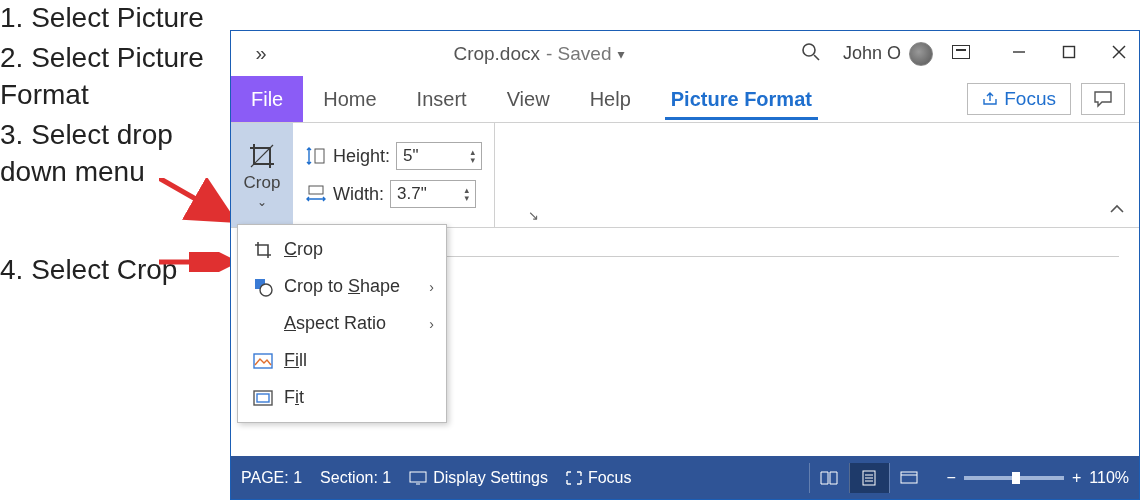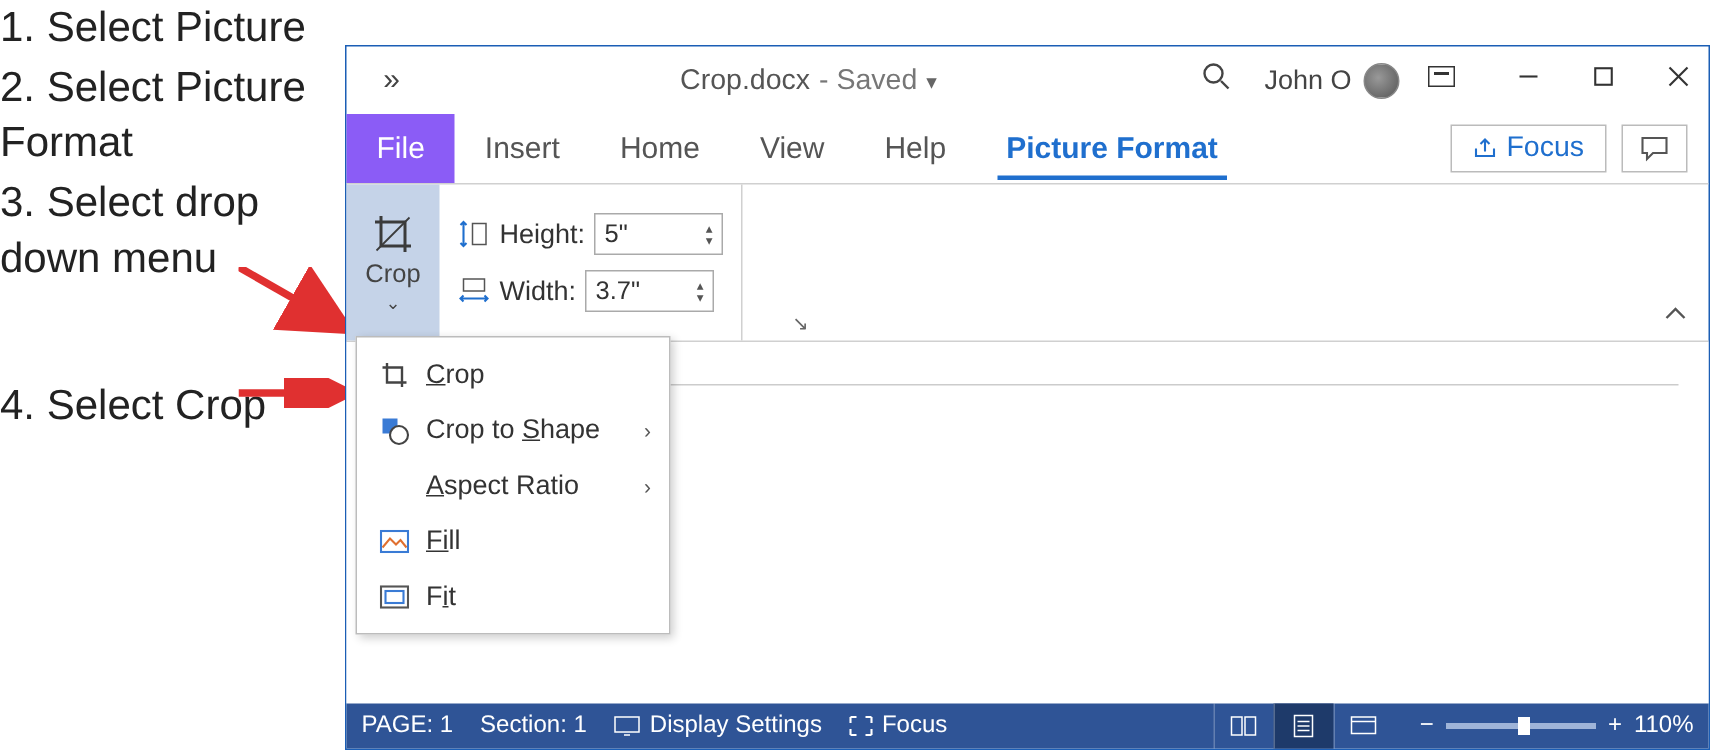--- a/index.html
+++ b/index.html
@@ -39,21 +39,21 @@
   .spin { display:flex; flex-direction:column; line-height:8px; font-size:9px; color:#555; }
   .dlaunch { position:absolute; right:600px; bottom:4px; font-size:13px; color:#666; }
   .collapse { position:absolute; right:14px; bottom:10px; font-size:14px; color:#555; cursor:pointer; }
   .doc-area { position:relative; height: calc(100% - 45px - 46px - 106px - 30px); background:#fff; }
   .doc-area::before { content:""; position:absolute; left:28px; right:20px; top:28px; height:1px; background:#ccc; }
   .dropdown { position:absolute; left:6px; top:-4px; width:210px; background:#fff; border:1px solid #bcbcbc; box-shadow:2px 2px 6px rgba(0,0,0,0.2); padding:6px 0; z-index:5; }
   .dd-item { display:flex; align-items:center; gap:10px; padding:8px 14px; font-size:18px; color:#333; cursor:pointer; position:relative; }
   .dd-item .u { text-decoration: underline; }
   .dd-item .arrow-r { position:absolute; right:12px; color:#555; font-size:14px; }
   .dd-icon { width:22px; height:20px; display:inline-flex; align-items:center; justify-content:center; }
-  .statusbar { position:absolute; left:0; right:0; bottom:0; height:30px; background:#2f5496; color:#fff; display:flex; align-items:center; font-size:16px; padding:0 10px; gap:18px; }
+  .statusbar { position:absolute; left:0; right:0; bottom:0; height:43px; background:#2f5496; color:#fff; display:flex; align-items:center; font-size:16px; padding:0 10px; gap:18px; }
   .statusbar .sb-item { display:flex; align-items:center; gap:6px; cursor:pointer; }
   .sb-spacer { flex:1; }
   .viewbtns { display:flex; align-items:center; gap:0; }
   .viewbtn { width:40px; height:30px; display:flex; align-items:center; justify-content:center; border-left:1px solid rgba(255,255,255,0.25); cursor:pointer; }
   .viewbtn.active { background:#1e3a6a; }
   .zoom { display:flex; align-items:center; gap:8px; }
   .slider { width:100px; height:4px; background:#9fb4d8; position:relative; }
   .slider .thumb { position:absolute; left:48px; top:-4px; width:8px; height:12px; background:#fff; }
 </style>
 </head>
@@ -122,22 +122,22 @@
           </svg></span>
       <span><svg width="14" height="14">
             <line x1="1" y1="1" x2="13" y2="13" stroke="#333" stroke-width="1.4"></line>
             <line x1="13" y1="1" x2="1" y2="13" stroke="#333" stroke-width="1.4"></line>
           </svg></span>
     </div>
   </div>
 
   <div class="tabs">
     <div class="tab file">File</div>
+    <div class="tab">Home</div>
     <div class="tab">Insert</div>
-    <div class="tab">Home</div>
     <div class="tab">View</div>
     <div class="tab">Help</div>
     <div class="tab active">Picture Format</div>
     <div class="share-group">
       <div class="share-btn">
         <svg width="16" height="16" viewBox="0 0 16 16">
             <path d="M2 8 v5 h12 v-5 M8 2 v8 M5 5 l3 -3 l3 3" stroke="#1f6fce" stroke-width="1.4" fill="none"></path>
           </svg>
         <span>Focus</span>
       </div>

